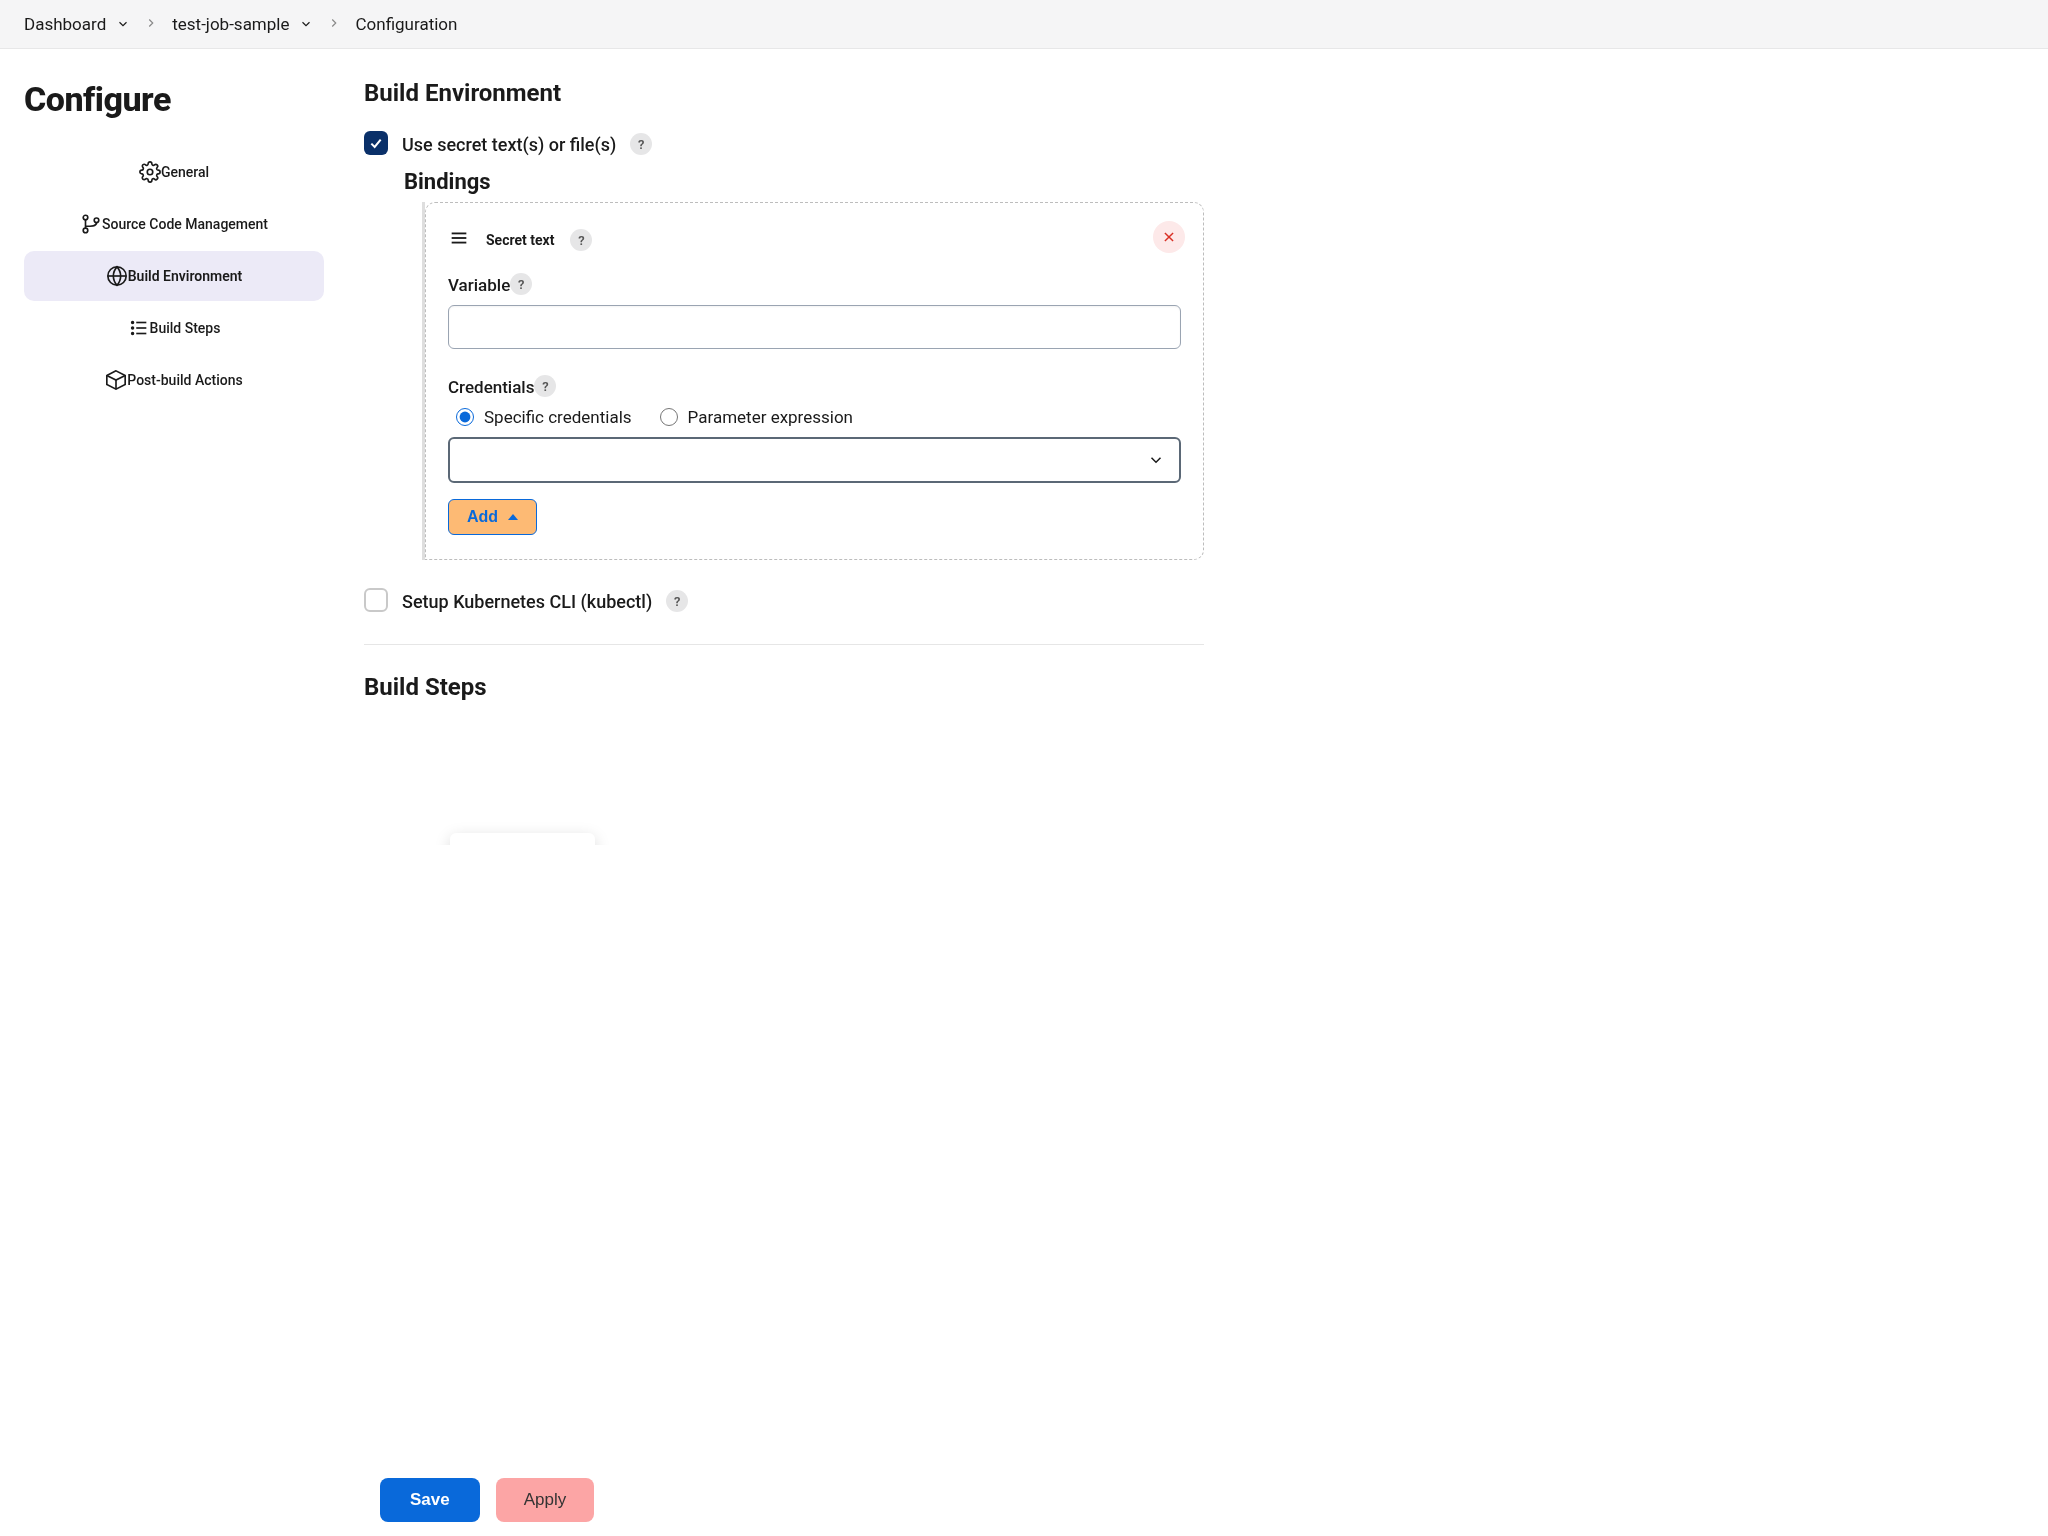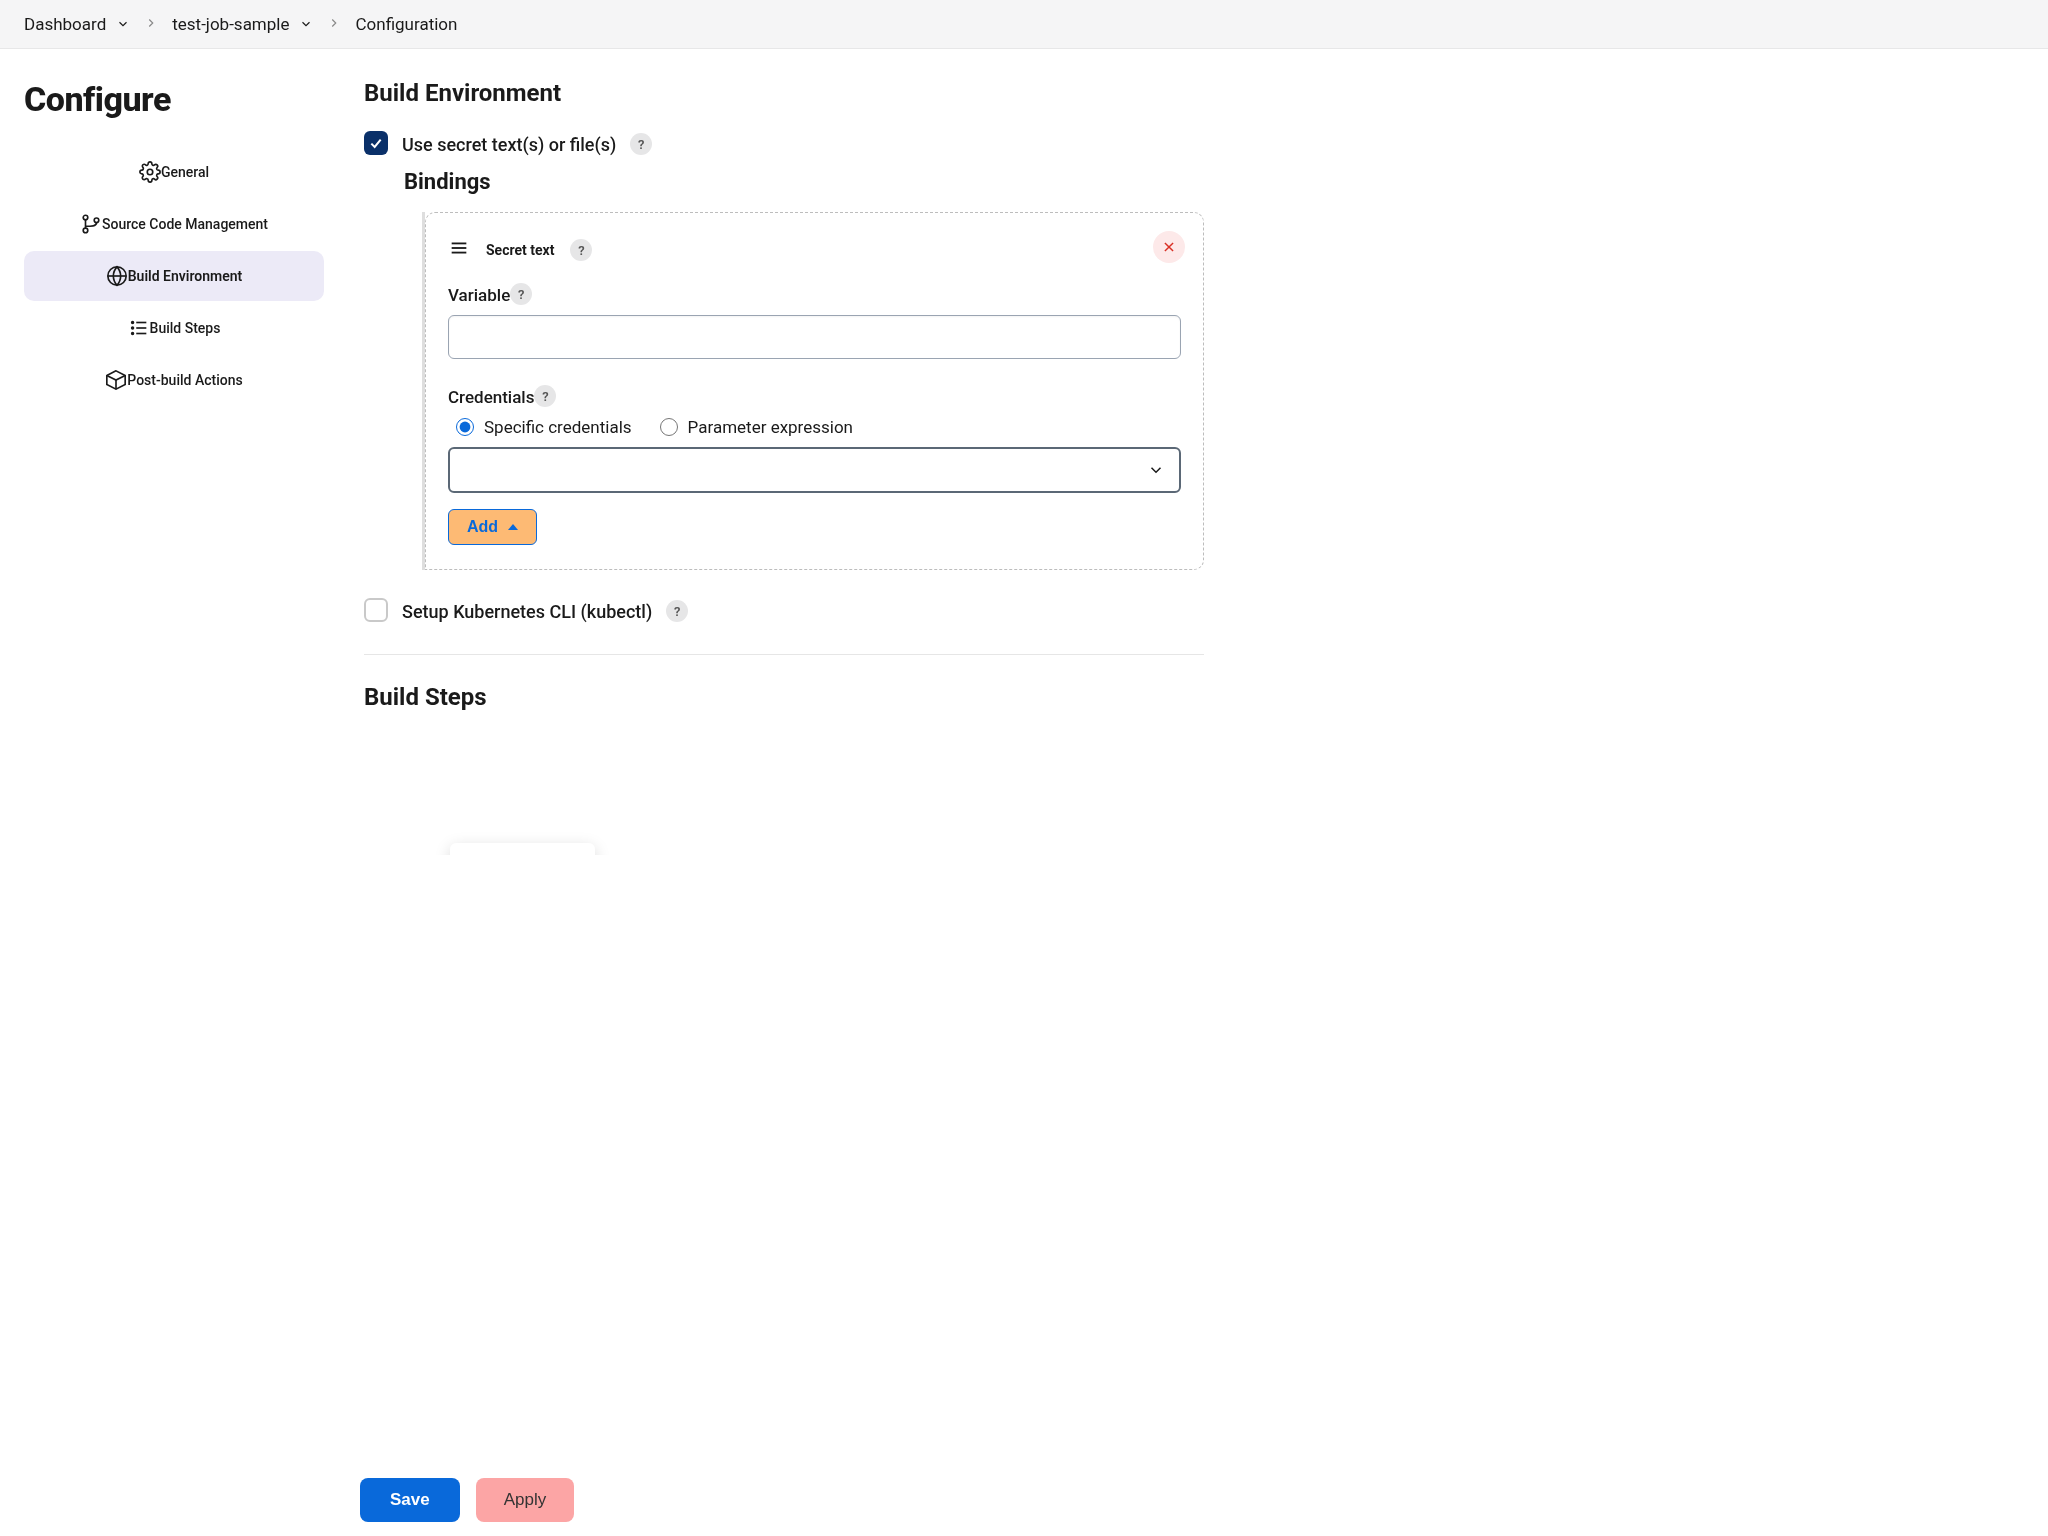--- a/index.html
+++ b/index.html
@@ -48,21 +48,21 @@
   .checkbox.unchecked { border: 2px solid #c9c9c9; background: #fff; }
   .checkbox svg { width: 16px; height: 16px; stroke: #fff; stroke-width: 3; fill: none; }
   .checklabel { font-size: 18px; font-weight: 500; }
   .help-badge {
     width: 22px; height: 22px; border-radius: 50%; background: #e6e6e7;
     display: inline-flex; align-items: center; justify-content: center;
     font-size: 13px; font-weight: 600; color: #555; cursor: pointer;
     flex-shrink:0;
   }
   .bindings-sub { margin-left: 40px; }
-  .subheading { font-size: 22px; font-weight: 700; margin-bottom: 18px; }
+  .subheading { font-size: 22px; font-weight: 700; margin-bottom: 8px; }
   .dashed-box {
     border: 1.5px dashed #bdbdbd; border-radius: 10px;
     padding: 24px 22px; margin-bottom: 20px; position: relative;
   }
   .binding-header { display: flex; align-items: center; gap: 16px; margin-bottom: 20px; }
   .drag-icon svg { width: 22px; height: 22px; }
   .binding-title { font-size: 14px; font-weight: 700; }
   .remove-btn {
     position: absolute; top: 18px; right: 18px;
     width: 32px; height: 32px; border-radius: 50%; background: #fde9e9;
@@ -111,21 +111,21 @@
     display:inline-block; position:relative;
   }
   .vault-icon::before{
     content:""; position:absolute; inset:0;
     background:#000;
     clip-path: polygon(50% 100%, 0 0, 100% 0);
     border-radius:2px;
   }
   .divider { border: none; border-top: 1px solid #e6e6e6; margin: 32px 0 28px 0; }
   .bottom-bar {
-    position: fixed; bottom: 0; left: 336px; right: 0;
+    position: fixed; bottom: 0; left: 356px; right: 0;
     background: #fff; padding: 14px 24px; display: flex; gap: 16px;
     border-top: 1px solid transparent;
   }
   .btn-primary {
     background: #0969da; color: #fff; border: none; border-radius: 8px;
     padding: 12px 30px; font-size: 17px; font-weight: 600; cursor: pointer;
   }
   .btn-secondary {
     background: #fca5a5; color: #333; border: none; border-radius: 8px;
     padding: 12px 28px; font-size: 17px; font-weight: 500; cursor: pointer;

